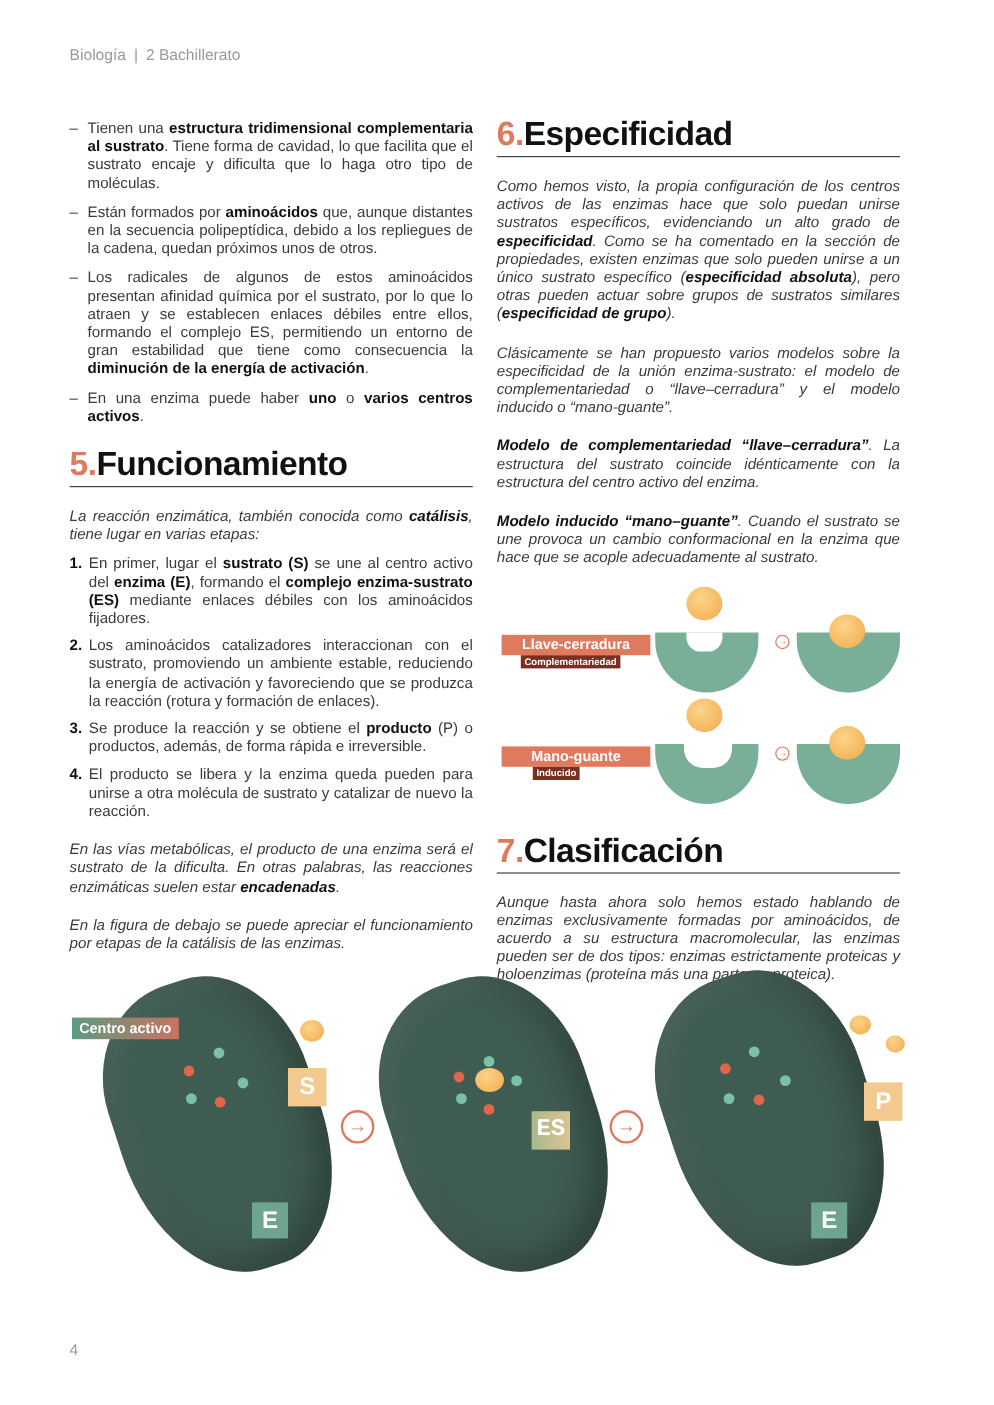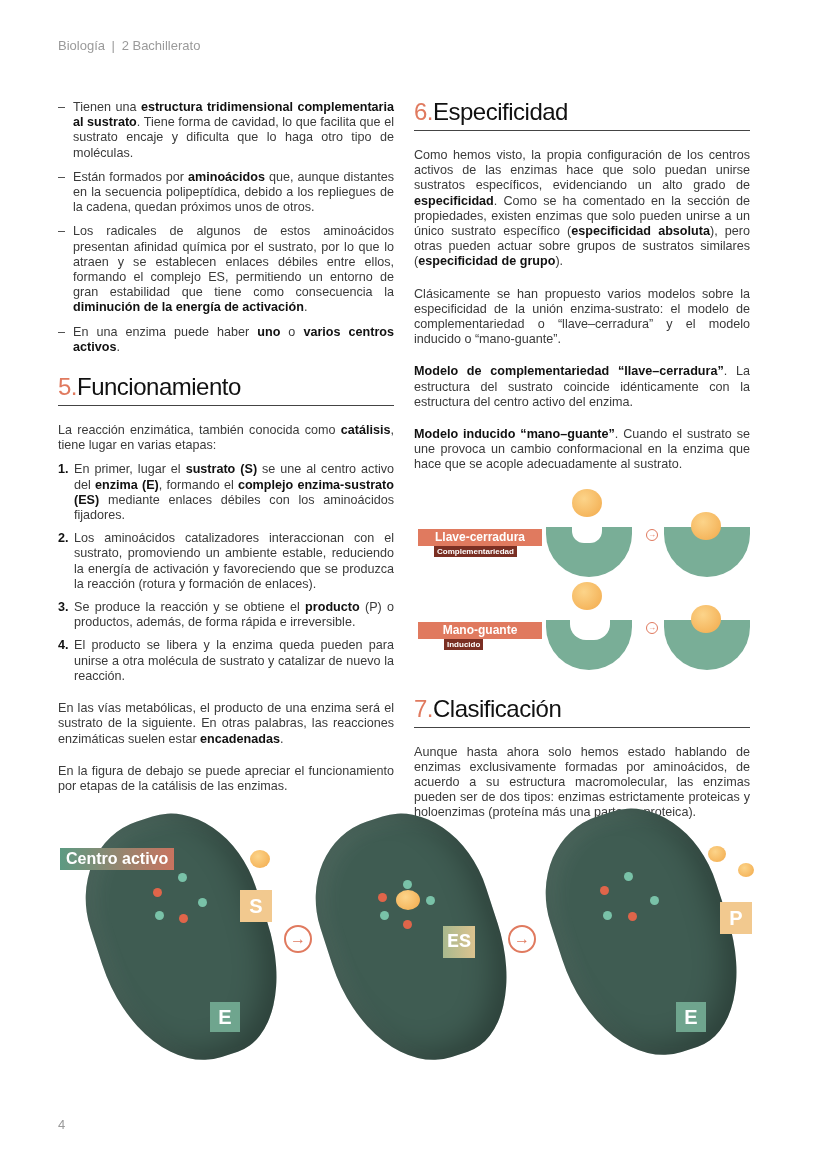--- a/index.html
+++ b/index.html
@@ -7,23 +7,23 @@
          font-family:"Liberation Sans", sans-serif; color:#333; }
   .header { position:absolute; left:58px; top:38px; font-size:13px; color:#9a9a9a; }
   .col { position:absolute; font-size:12.6px; line-height:15.2px; color:#3a3a3a; }
   .col-left { left:58px; top:100px; width:336px; }
   .col-right { left:414px; top:96px; width:336px; }
   b { color:#111; font-weight:bold; }
   .dash-item { position:relative; padding-left:15px; margin-bottom:9px; text-align:justify; }
   .dash-item .dash { position:absolute; left:0; top:0; }
   .num-item { position:relative; padding-left:16px; margin-bottom:8px; text-align:justify; }
   .num-item .n { position:absolute; left:0; top:0; font-weight:bold; color:#111; }
-  p { margin:17px 0 9px 0; text-align:justify; }
-  .section-title { font-family:"Liberation Sans", sans-serif; font-weight:normal;
-        font-size:24px; line-height:32px; color:#111; border-bottom:1.5px solid #444;
+  p { margin:17px 0 9px 0; text-align:justify;font-style:italic; }
+  .section-title { font-family:"Liberation Sans", sans-serif; font-weight:bold;
+        font-size:28px; line-height:32px; color:#111; border-bottom:1.5px solid #444;
         padding-bottom:2px; margin:16px 0 14px 0; letter-spacing:-0.5px; }
   .section-title .num { color:#e07a5f; }
   .diagram { position:relative; height:190px; margin:14px 0 10px 0; }
   .pill { position:absolute; left:4px; width:124px; height:17px; background:#e07a5f;
           color:#fff; font-weight:bold; font-size:12px; text-align:center; line-height:17px; }
   .subpill { position:absolute; background:#7a2f23; color:#fff; font-size:8px;
           font-weight:bold; line-height:11px; padding:0 3px; }
   .bowl { position:absolute; width:86px; height:50px; background:#79ae97;
           border-radius:0 0 43px 43px; }
   .hole { position:absolute; background:#fff; border-radius:0 0 12px 12px; }
@@ -64,21 +64,21 @@
   <div class="section-title">
     <span class="num">5.</span><span>Funcionamiento</span>
   </div>
   <p><span>La reacción enzimática, también conocida como </span><b>catálisis</b><span>, tiene lugar en varias etapas:</span></p>
   <div>
     <div class="num-item"><span class="n">1.</span><span><span>En primer, lugar el </span><b>sustrato (S)</b><span> se une al centro activo del </span><b>enzima (E)</b><span>, formando el </span><b>complejo enzima-sustrato (ES)</b><span> mediante enlaces débiles con los aminoácidos fijadores.</span></span></div>
     <div class="num-item"><span class="n">2.</span><span><span>Los aminoácidos catalizadores interaccionan con el sustrato, promoviendo un ambiente estable, reduciendo la energía de activación y favoreciendo que se produzca la reacción (rotura y formación de enlaces).</span></span></div>
     <div class="num-item"><span class="n">3.</span><span><span>Se produce la reacción y se obtiene el </span><b>producto</b><span> (P) o productos, además, de forma rápida e irreversible.</span></span></div>
     <div class="num-item"><span class="n">4.</span><span><span>El producto se libera y la enzima queda pueden para unirse a otra molécula de sustrato y catalizar de nuevo la reacción.</span></span></div>
   </div>
-  <p><span>En las vías metabólicas, el producto de una enzima será el sustrato de la siguiente. En otras palabras, las reacciones enzimáticas suelen estar </span><b>encadenadas</b><span>.</span></p>
+  <p><span>En las vías metabólicas, el producto de una enzima será el sustrato de la dificulta. En otras palabras, las reacciones enzimáticas suelen estar </span><b>encadenadas</b><span>.</span></p>
   <p><span>En la figura de debajo se puede apreciar el funcionamiento por etapas de la catálisis de las enzimas.</span></p>
 </div>
 
 <div class="col col-right">
   <div class="section-title" style="margin-top:0;">
     <span class="num">6.</span><span>Especificidad</span>
   </div>
   <p><span>Como hemos visto, la propia configuración de los centros activos de las enzimas hace que solo puedan unirse sustratos específicos, evidenciando un alto grado de </span><b>especificidad</b><span>. Como se ha comentado en la sección de propiedades, existen enzimas que solo pueden unirse a un único sustrato específico (</span><b>especificidad absoluta</b><span>), pero otras pueden actuar sobre grupos de sustratos similares (</span><b>especificidad de grupo</b><span>).</span></p>
   <p><span>Clásicamente se han propuesto varios modelos sobre la especificidad de la unión enzima-sustrato: el modelo de complementariedad o “llave–cerradura” y el modelo inducido o “mano-guante”.</span></p>
   <p><b>Modelo de complementariedad “llave–cerradura”</b><span>. La estructura del sustrato coincide idénticamente con la estructura del centro activo del enzima.</span></p>
@@ -109,21 +109,21 @@
 
   <div class="section-title">
     <span class="num">7.</span><span>Clasificación</span>
   </div>
   <p><span>Aunque hasta ahora solo hemos estado hablando de enzimas exclusivamente formadas por aminoácidos, de acuerdo a su estructura macromolecular, las enzimas pueden ser de dos tipos: enzimas estrictamente proteicas y holoenzimas (proteína más una parte no proteica).</span></p>
 </div>
 
 <div class="figure">
 
   <div class="protein" style="left:40px; top:5px;"></div>
-  <div style="position:absolute; left:2px; top:40px; padding:2px 6px; font-size:16px; font-weight:bold; color:#fff; background:linear-gradient(90deg,#5c9a82,#c9735f);">Centro activo</div>
+  <div style="position:absolute; left:2px; top:40px; padding:2px 6px; font-size:12px; font-weight:bold; color:#fff; background:linear-gradient(90deg,#5c9a82,#c9735f);">Centro activo</div>
   <div class="dot g" style="left:120px; top:65px;"></div>
   <div class="dot r" style="left:95px; top:80px;"></div>
   <div class="dot g" style="left:140px; top:90px;"></div>
   <div class="dot g" style="left:97px; top:103px;"></div>
   <div class="dot r" style="left:121px; top:106px;"></div>
   <div class="blob" style="left:192px; top:42px; width:20px; height:18px;"></div>
   <div class="tag" style="left:182px; top:82px; width:32px; height:32px; line-height:32px; background:#f2c98f;">S</div>
   <div class="tag" style="left:152px; top:194px; width:30px; height:30px; line-height:30px; background:#6fa58e;">E</div>
 
   <div class="big-arrow" style="left:226px; top:117px;">→</div>

